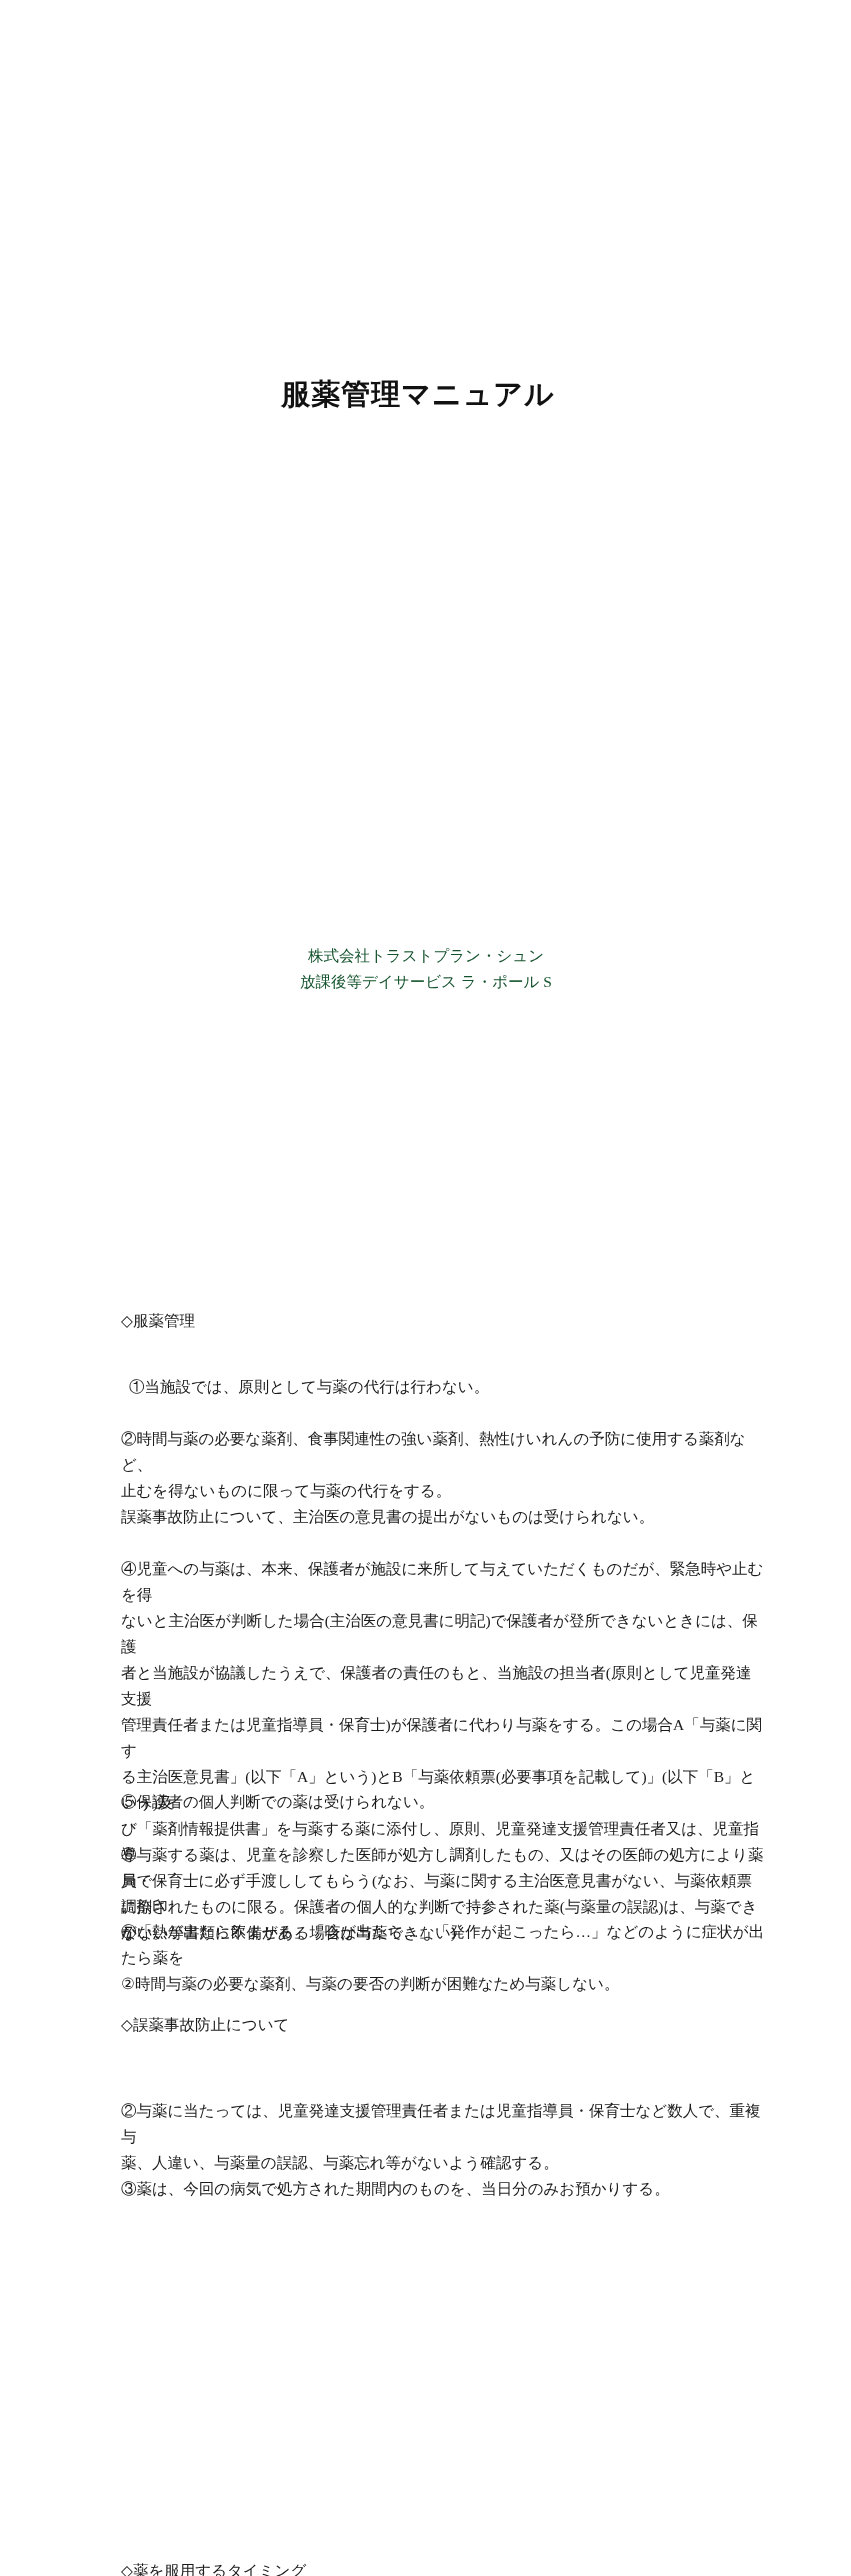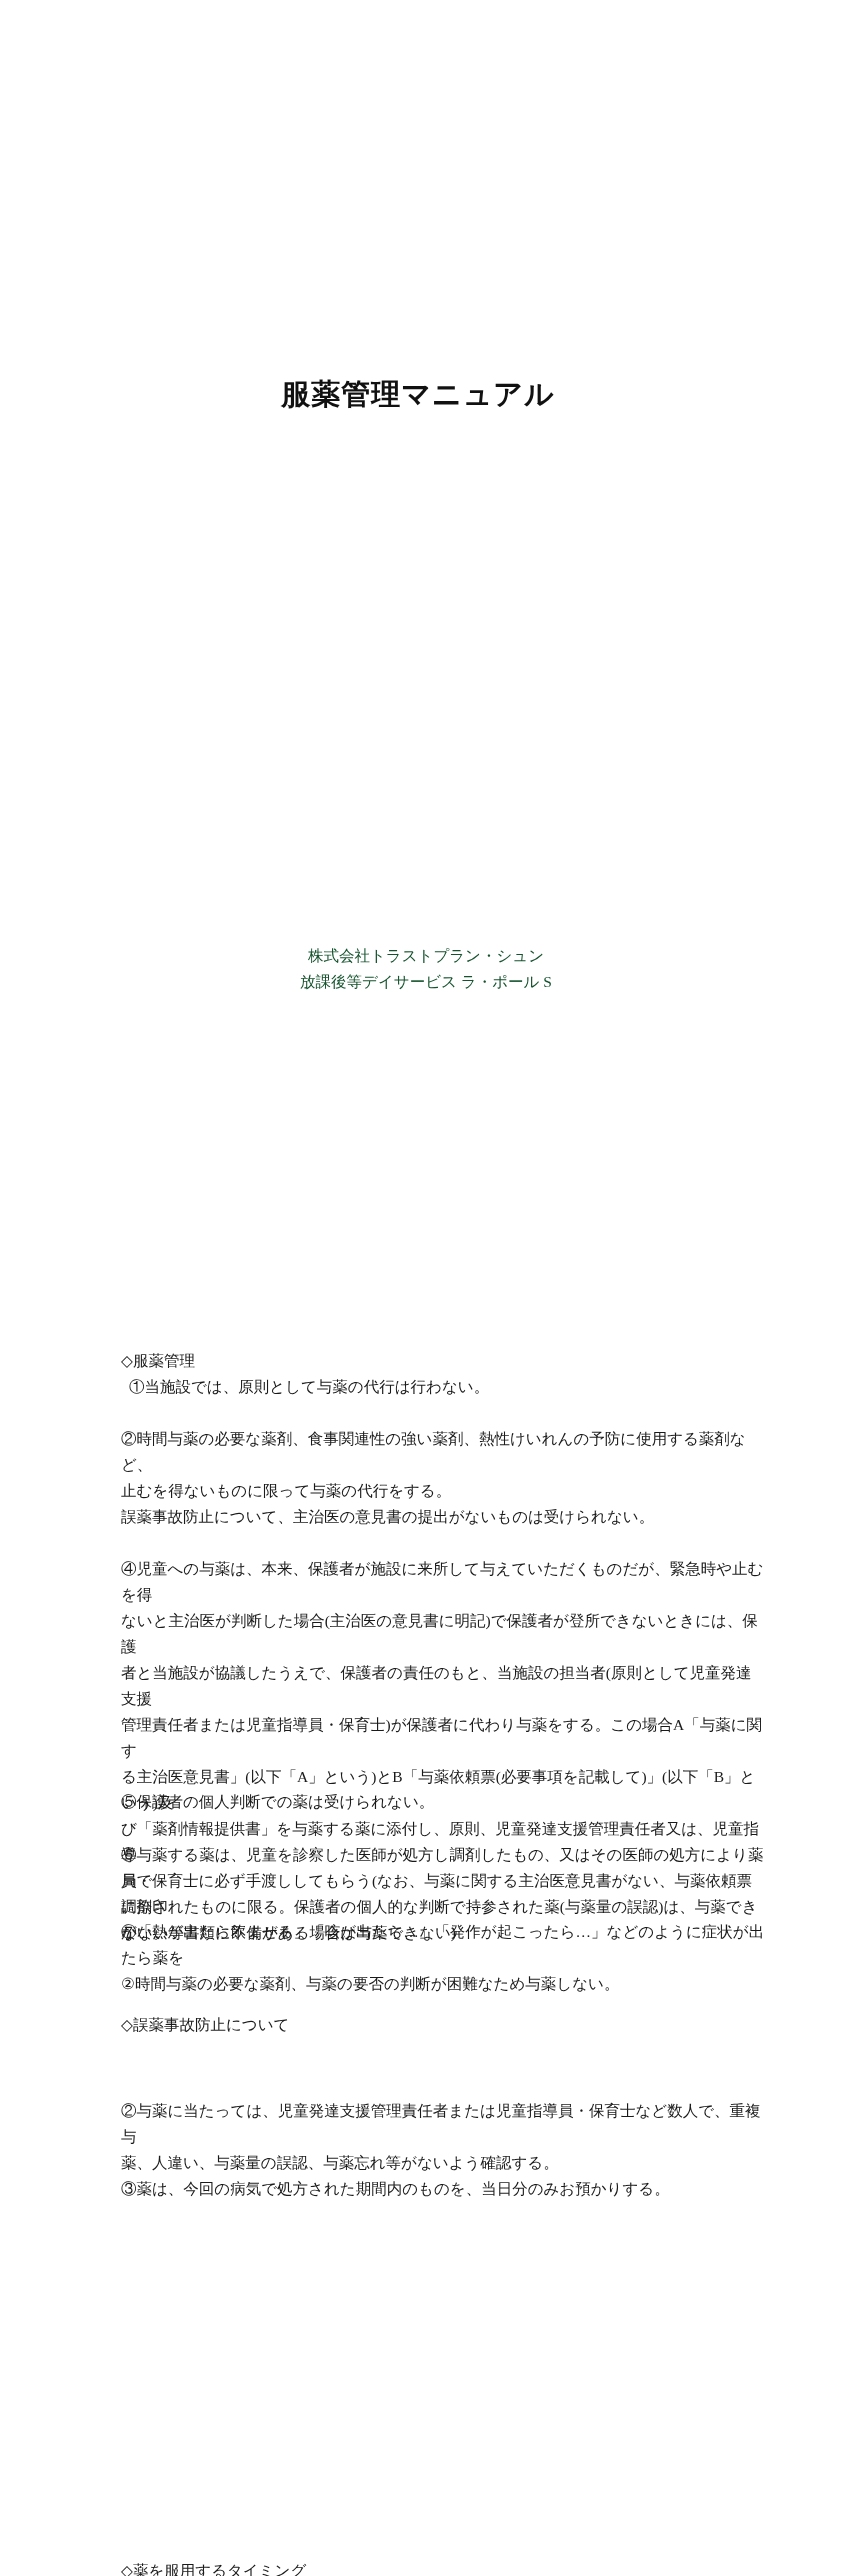--- a/index.html
+++ b/index.html
@@ -48,21 +48,21 @@
 </head>
 <body>
 
 <div class="page">
 
   <div class="doc-title" style="top:380px;">服薬管理マニュアル</div>
 
   <div class="centered" style="top:943px;">株式会社トラストプラン・シュン</div>
   <div class="centered" style="top:969px;">放課後等デイサービス ラ・ポール S</div>
 
-  <div class="blk" style="top:1348px;">◇服薬管理</div>
+  <div class="blk" style="top:1308px;">◇服薬管理</div>
   <div class="blk" style="top:1374px;margin-left:8px;">①当施設では、原則として与薬の代行は行わない。</div>
   <div class="blk" style="top:1426px;">②時間与薬の必要な薬剤、食事関連性の強い薬剤、熱性けいれんの予防に使用する薬剤など、
 止むを得ないものに限って与薬の代行をする。</div>
   <div class="blk" style="top:1504px;">誤薬事故防止について、主治医の意見書の提出がないものは受けられない。</div>
   <div class="blk" style="top:1556px;">④児童への与薬は、本来、保護者が施設に来所して与えていただくものだが、緊急時や止むを得
 ないと主治医が判断した場合(主治医の意見書に明記)で保護者が登所できないときには、保護
 者と当施設が協議したうえで、保護者の責任のもと、当施設の担当者(原則として児童発達支援
 管理責任者または児童指導員・保育士)が保護者に代わり与薬をする。この場合A「与薬に関す
 る主治医意見書」(以下「A」という)とB「与薬依頼票(必要事項を記載して)」(以下「B」という)及
 び「薬剤情報提供書」を与薬する薬に添付し、原則、児童発達支援管理責任者又は、児童指導

